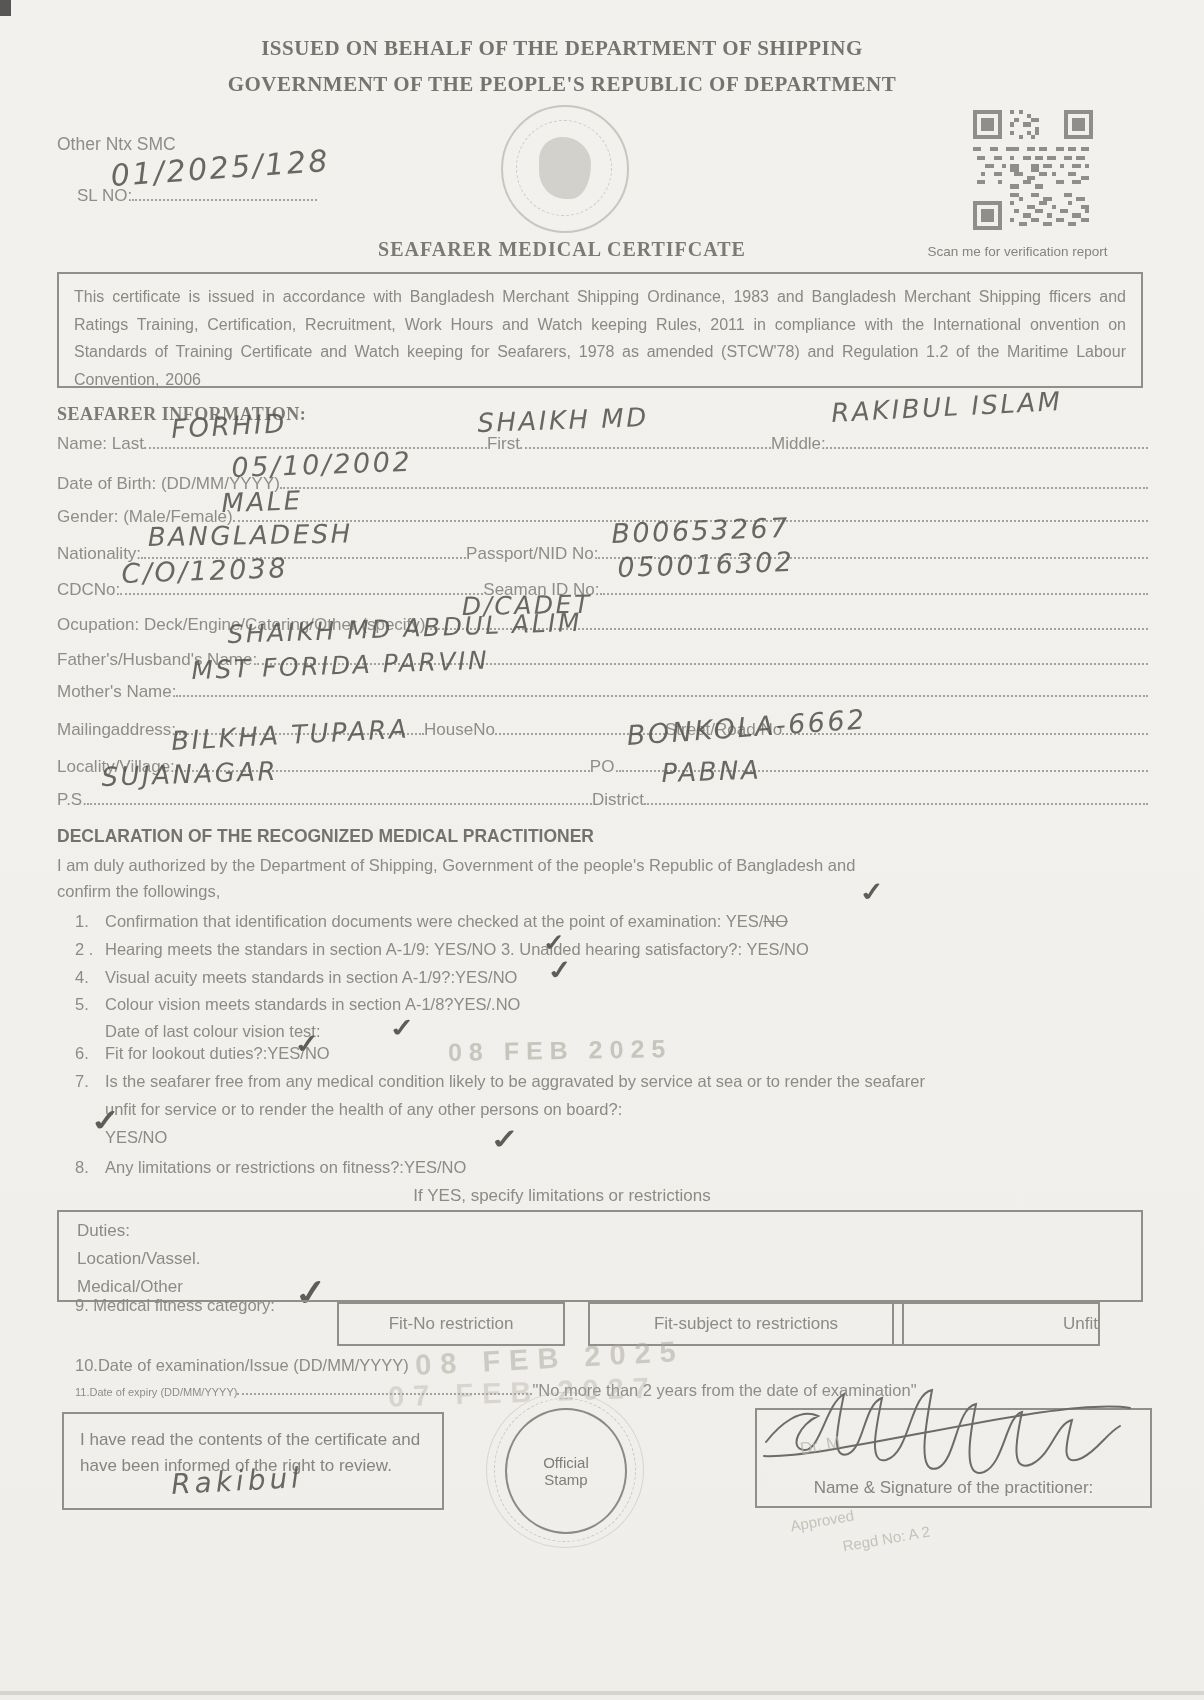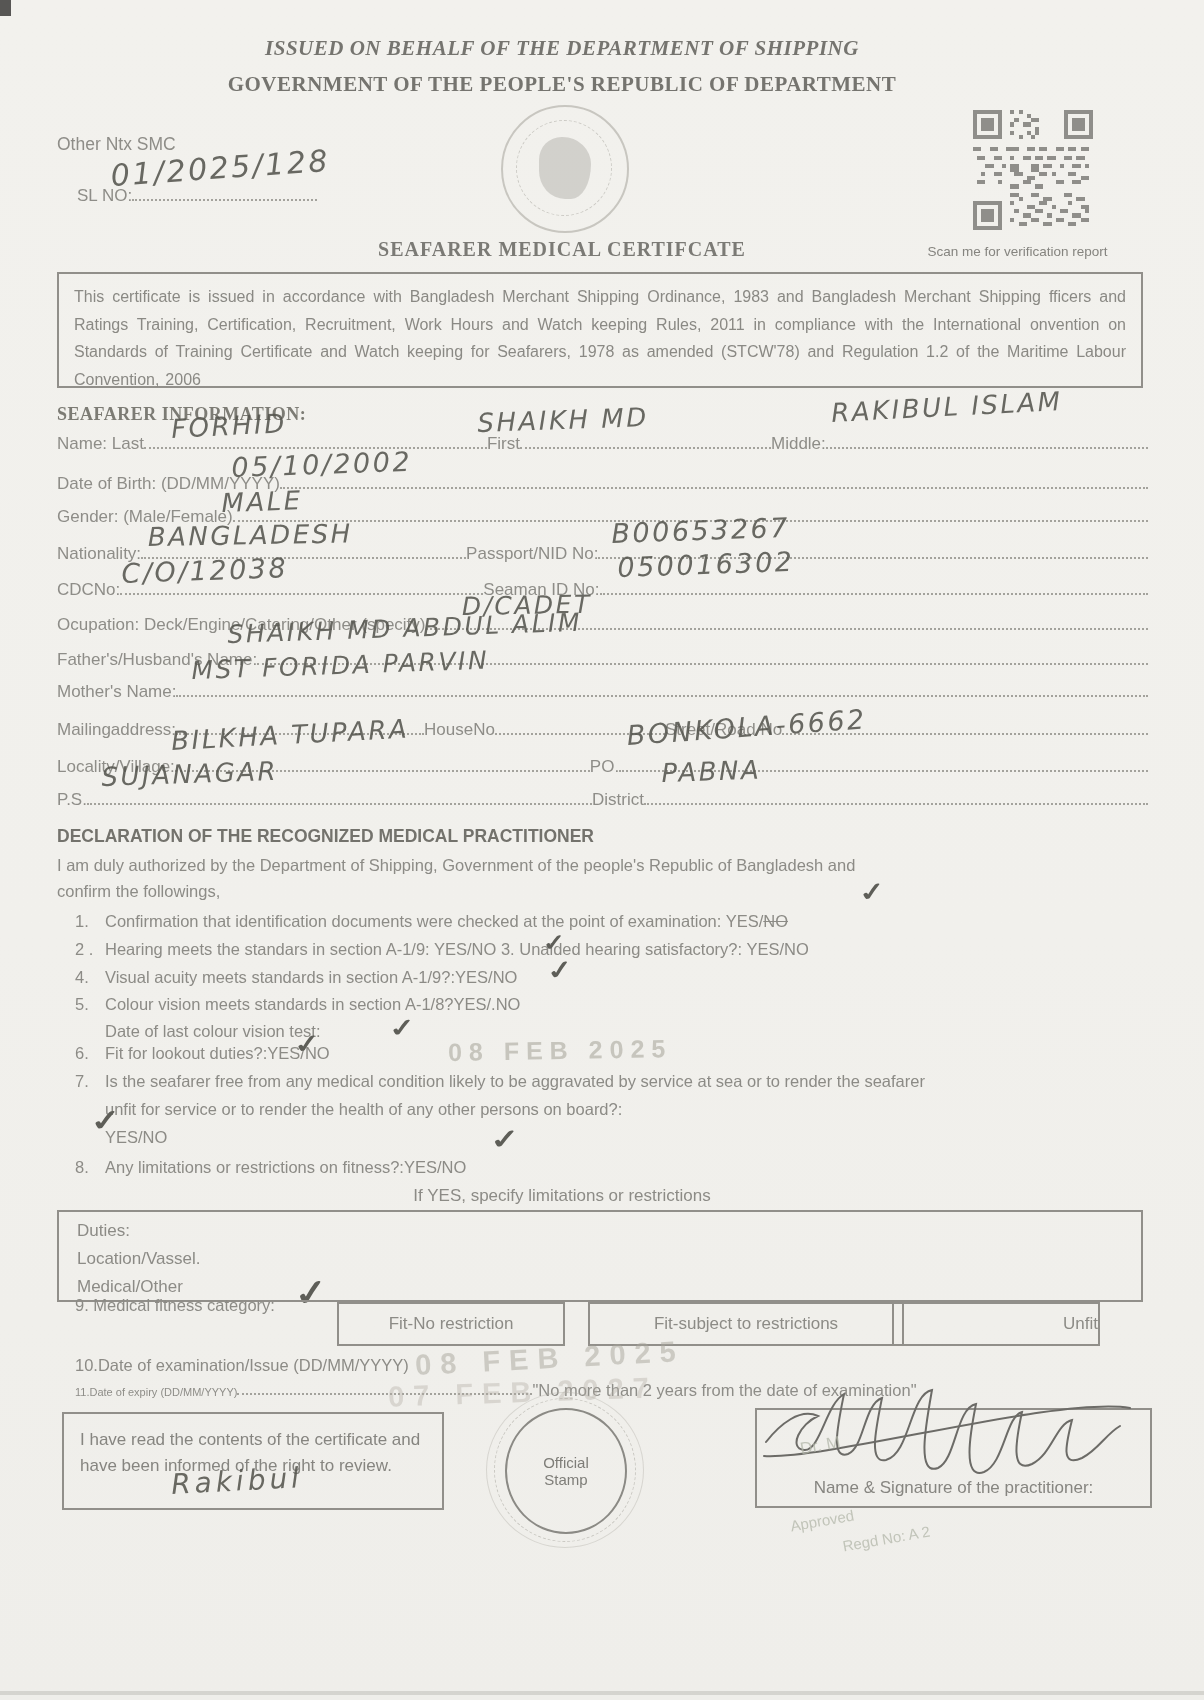--- a/index.html
+++ b/index.html
@@ -24,21 +24,21 @@
   .faint{position:absolute;color:rgba(178,182,168,.75);font-size:15px;white-space:nowrap;}
 </style>
 </head>
 <body>
 
 <div class="page">
 
   <div class="abs" style="left:0;top:0;width:11px;height:16px;background:#3c3b38;opacity:.85;"></div>
   <div class="abs" style="left:0;right:0;bottom:5px;height:4px;background:rgba(125,123,116,.22);"></div>
 
-  <div class="abs serifhead ctr" style="top:36px;font-size:21px;font-style:italic;">ISSUED ON BEHALF OF THE DEPARTMENT OF SHIPPING</div>
+  <div class="abs serifhead ctr" style="top:36px;font-size:21px;">ISSUED ON BEHALF OF THE DEPARTMENT OF SHIPPING</div>
   <div class="abs serifhead ctr" style="top:72px;font-size:21px;">GOVERNMENT OF THE PEOPLE'S REPUBLIC OF DEPARTMENT</div>
 
   <div class="abs lbl" style="left:57px;top:136px;font-size:17.5px;">Other Ntx SMC</div>
 
   <div class="row" style="left:57px;top:176px;width:240px;margin-left:20px;">
     <span class="lbl">SL NO:</span>
     <span class="fill grow"></span>
   </div>
   <div class="hw" style="left:112px;top:158px;font-size:30px;transform:rotate(-4deg);">01/2025/128</div>
 

